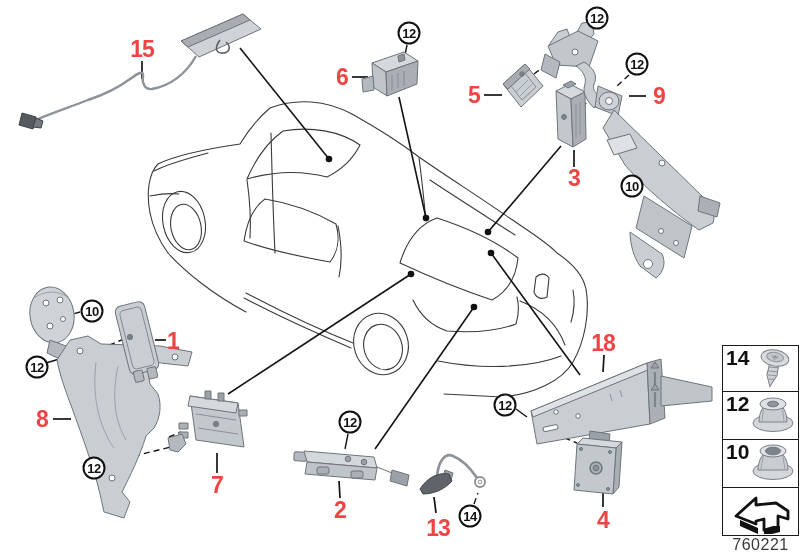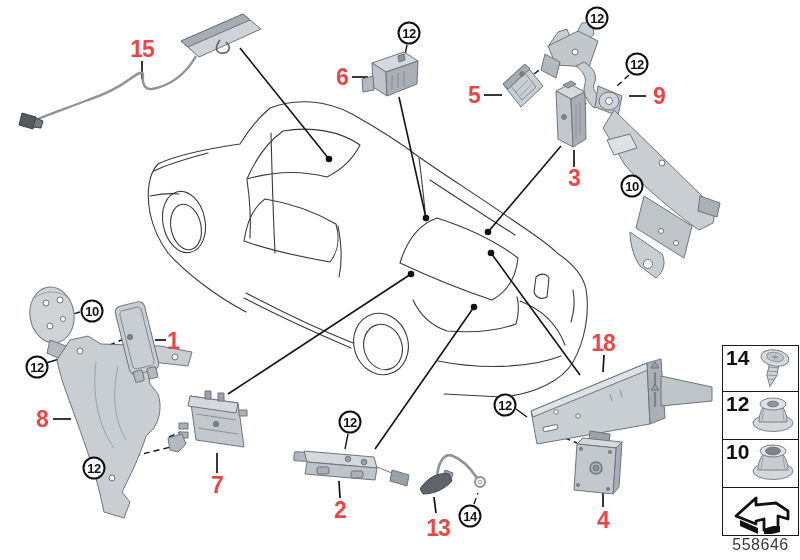--- a/index.html
+++ b/index.html
@@ -318,15 +318,15 @@
   <div class="legend-cell">
     <span class="legend-glyph" style="right:4px;top:2px;">
       <svg width="66" height="44" viewBox="0 0 66 44">
         <path d="M12,30 L30,38 L30,44 L12,36 Z M36,40 L52,36 L52,42 L36,46 Z" fill="#111"></path>
         <path d="M8,26 L28,8 L28,15 L48,13 L60,21 L60,29 L50,26 L50,36 L36,40 L36,29 L28,31 L28,34 Z" fill="#fff" stroke="#111" stroke-width="2.8" stroke-linejoin="round"></path>
       </svg>
     </span>
   </div>
 </div>
 
-<div id="doc-number">558646</div>
+<div id="doc-number">760221</div>
 
 </div>
 
 </body></html>

